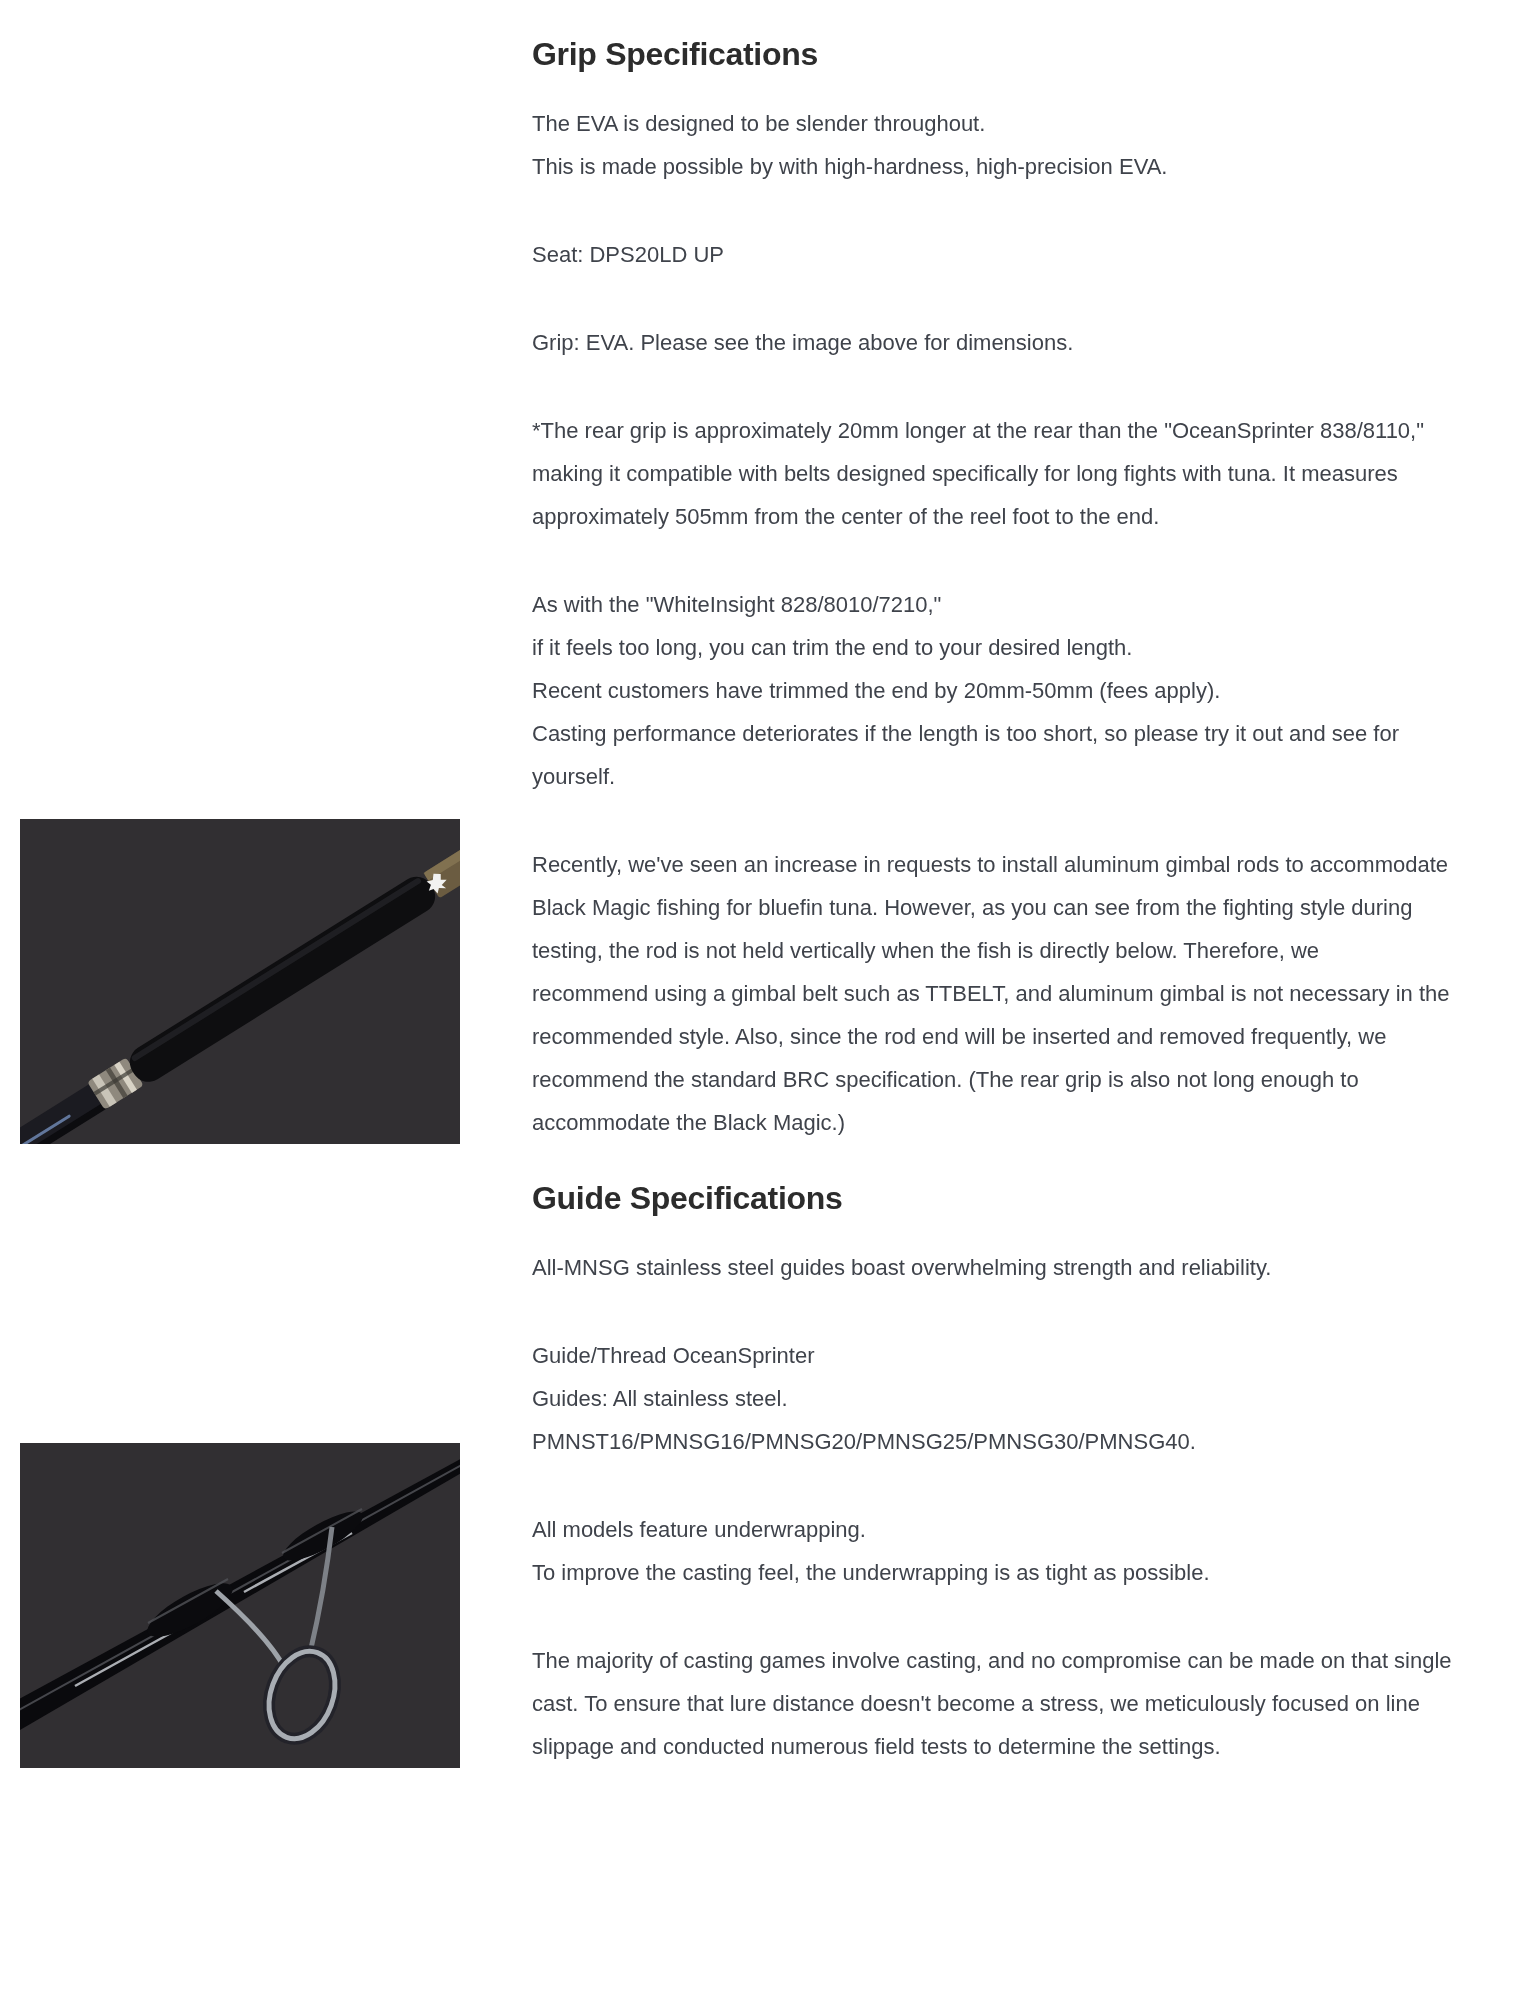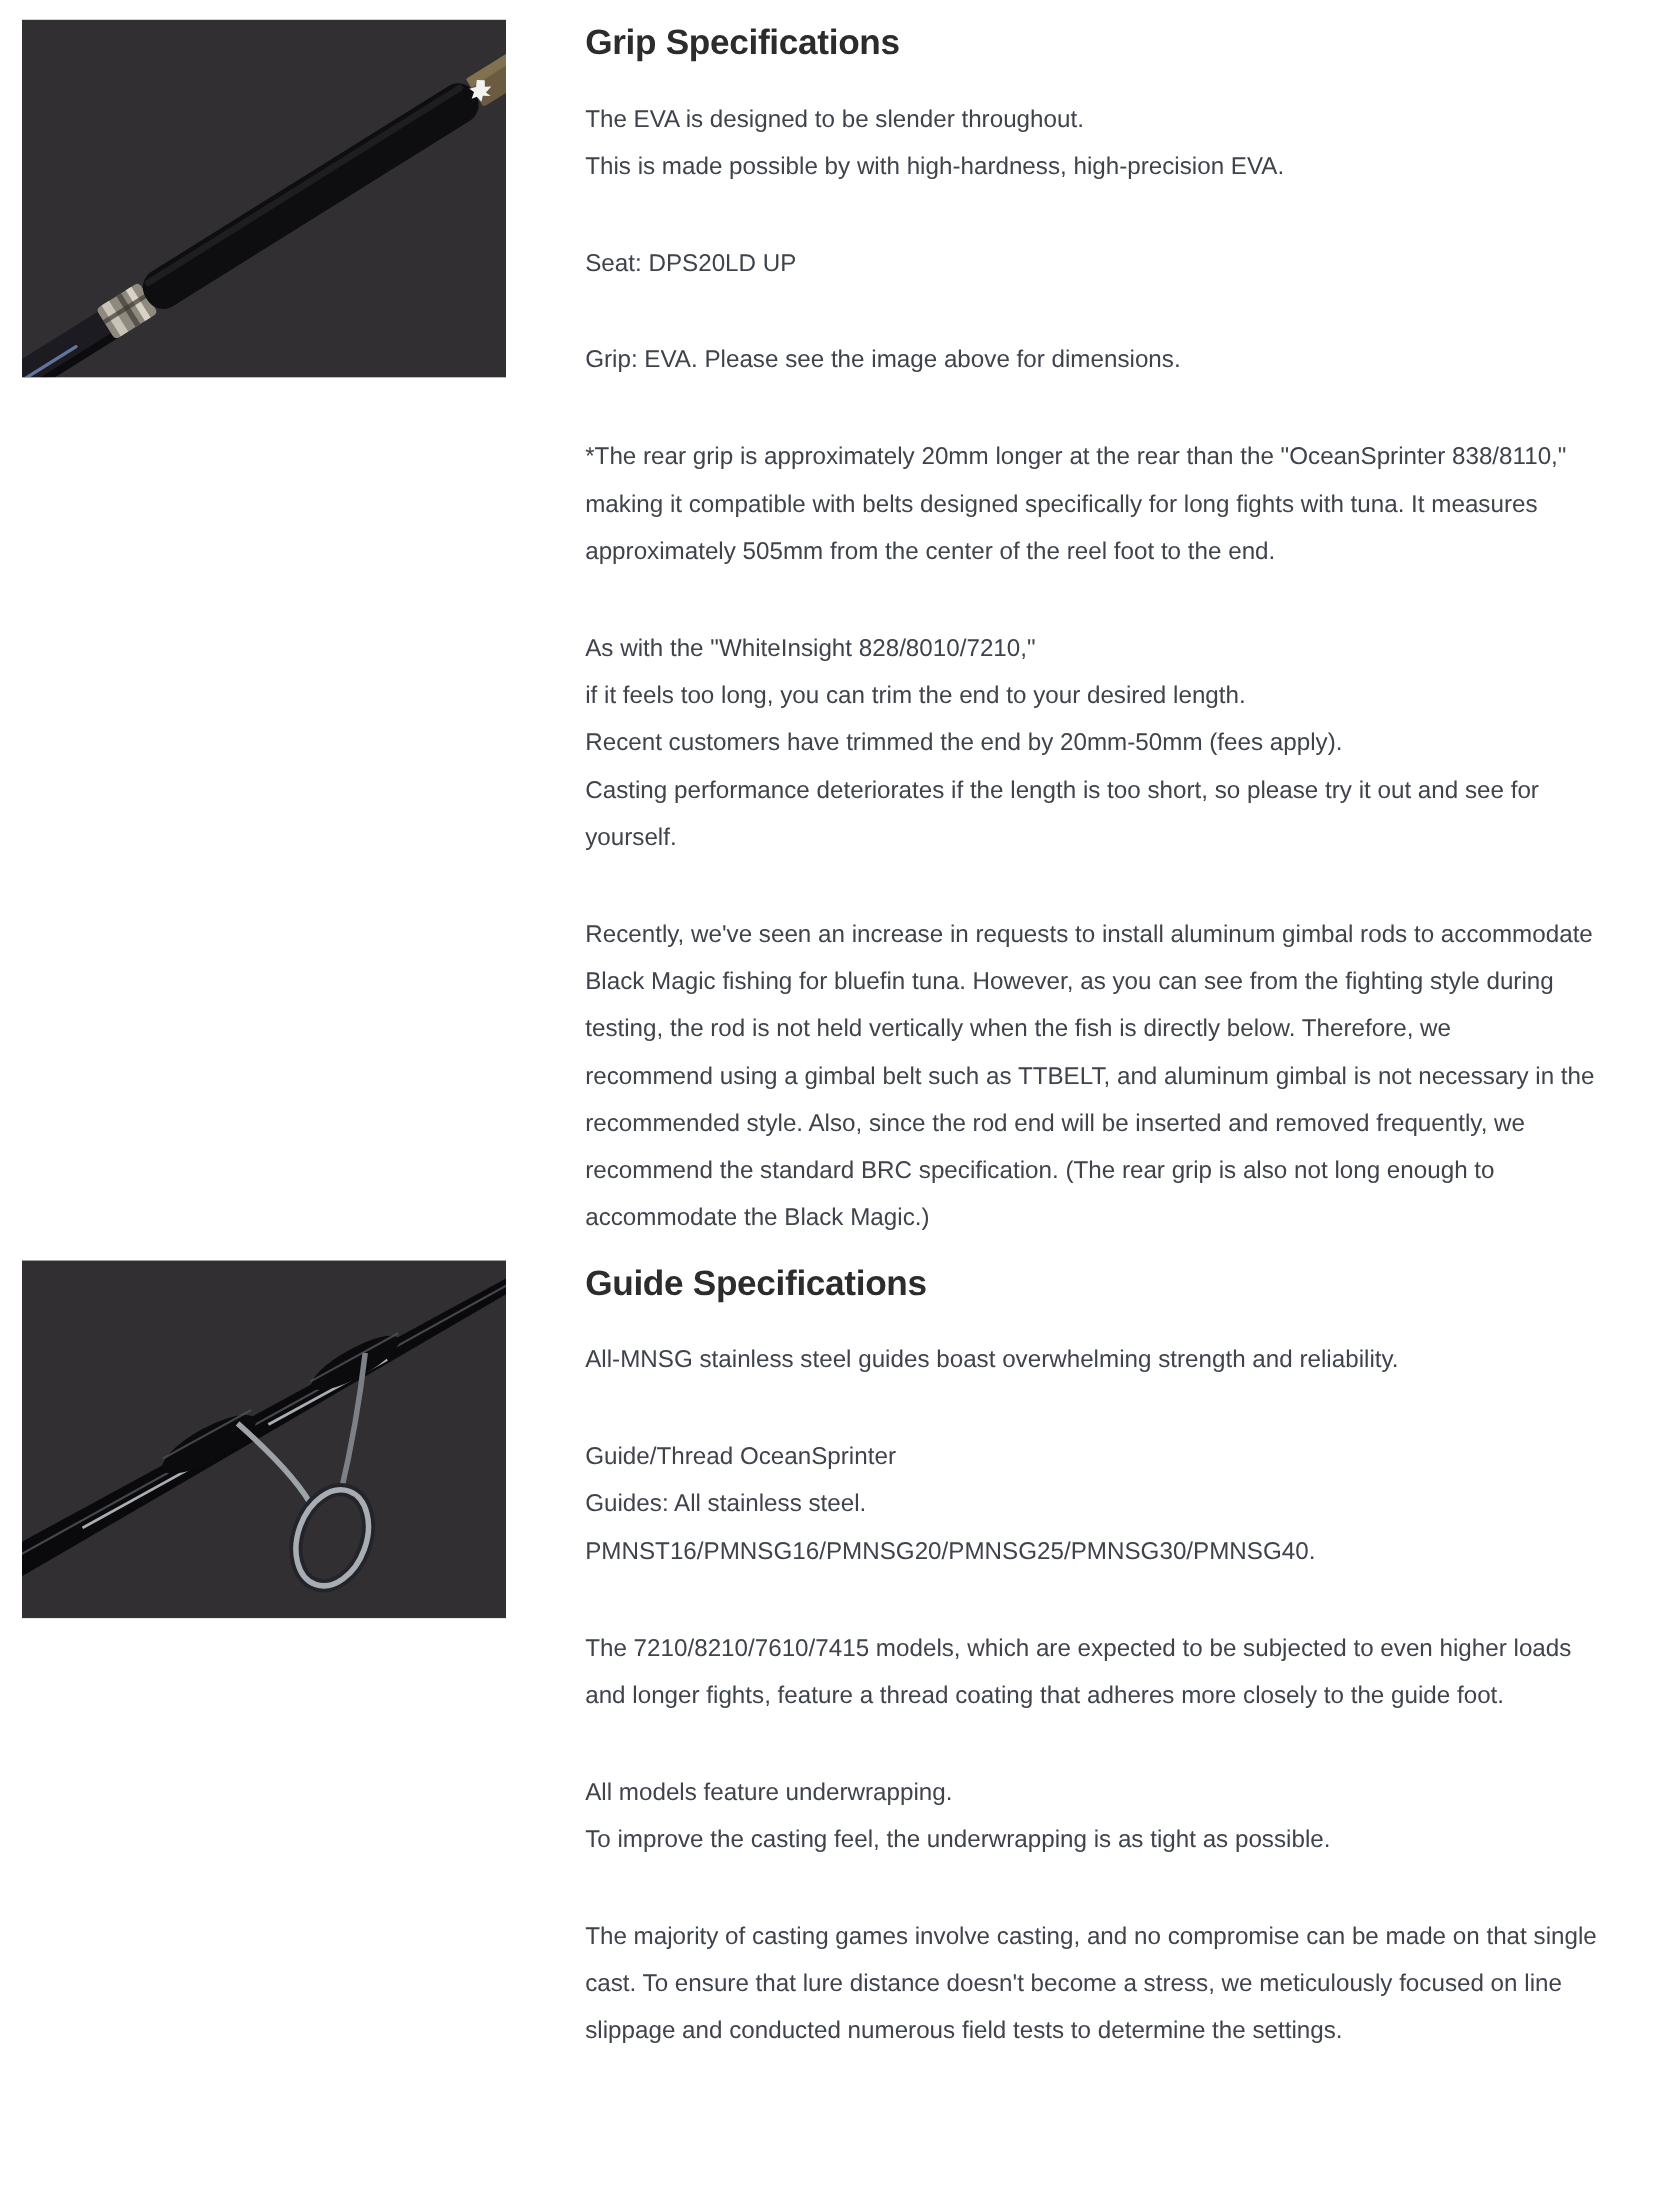--- a/index.html
+++ b/index.html
@@ -5,22 +5,22 @@
   html, body { margin: 0; padding: 0; }
   body {
     width: 1517px;
     height: 2000px;
     overflow: hidden;
     background: #ffffff;
     font-family: "Liberation Sans", sans-serif;
   }
   .section {
     display: flex;
-    align-items: flex-start;
-    padding: 16px 0 0 20px;
+    align-items: flex-end;
+    padding: 32px 0 0 20px;
   }
   .media {
     flex: 0 0 440px;
     width: 440px;
     height: 325px;
     margin-top: 2px;
     background: #312f32;
     overflow: hidden;
   }
   .media svg { display: block; }
@@ -126,22 +126,20 @@
         <ellipse cx="282" cy="252" rx="31" ry="45" transform="rotate(20 282 252)" fill="none" stroke="#23232a" stroke-width="12"></ellipse>
         <ellipse cx="282" cy="252" rx="31" ry="45" transform="rotate(20 282 252)" fill="none" stroke="#a8adb3" stroke-width="5"></ellipse>
       </svg>
     </div>
     <div class="content">
       <h2 class="section-heading">Guide Specifications</h2>
       <p class="para">All-MNSG stainless steel guides boast overwhelming strength and reliability.</p>
       <p class="para">Guide/Thread OceanSprinter
 Guides: All stainless steel.
 PMNST16/PMNSG16/PMNSG20/PMNSG25/PMNSG30/PMNSG40.</p>
-      <p class="para">The 7210/8210/7610/7415 models, which are expected to be subjected to even higher loads
-and longer fights, feature a thread coating that adheres more closely to the guide foot.</p>
       <p class="para">All models feature underwrapping.
 To improve the casting feel, the underwrapping is as tight as possible.</p>
       <p class="para">The majority of casting games involve casting, and no compromise can be made on that single
 cast. To ensure that lure distance doesn't become a stress, we meticulously focused on line
 slippage and conducted numerous field tests to determine the settings.</p>
     </div>
   </section>
 
 </main>
 

